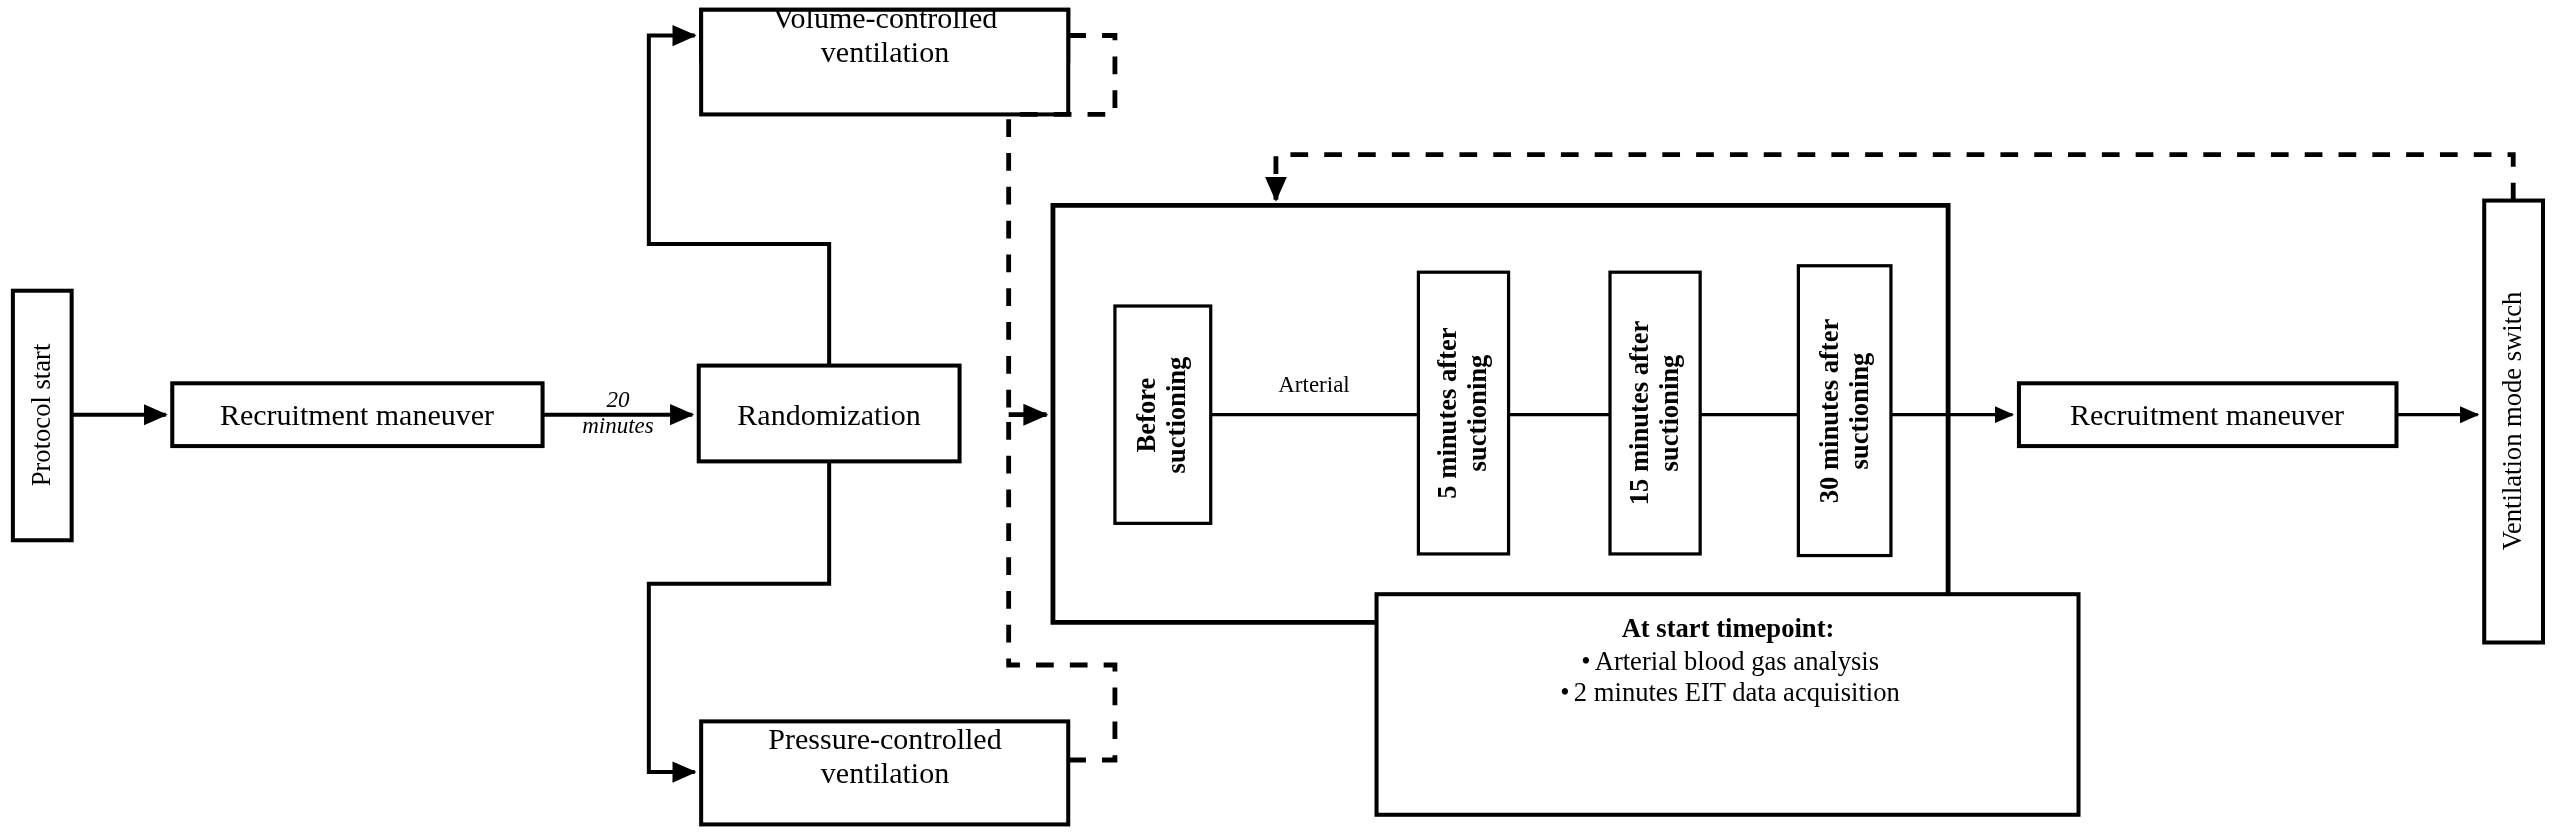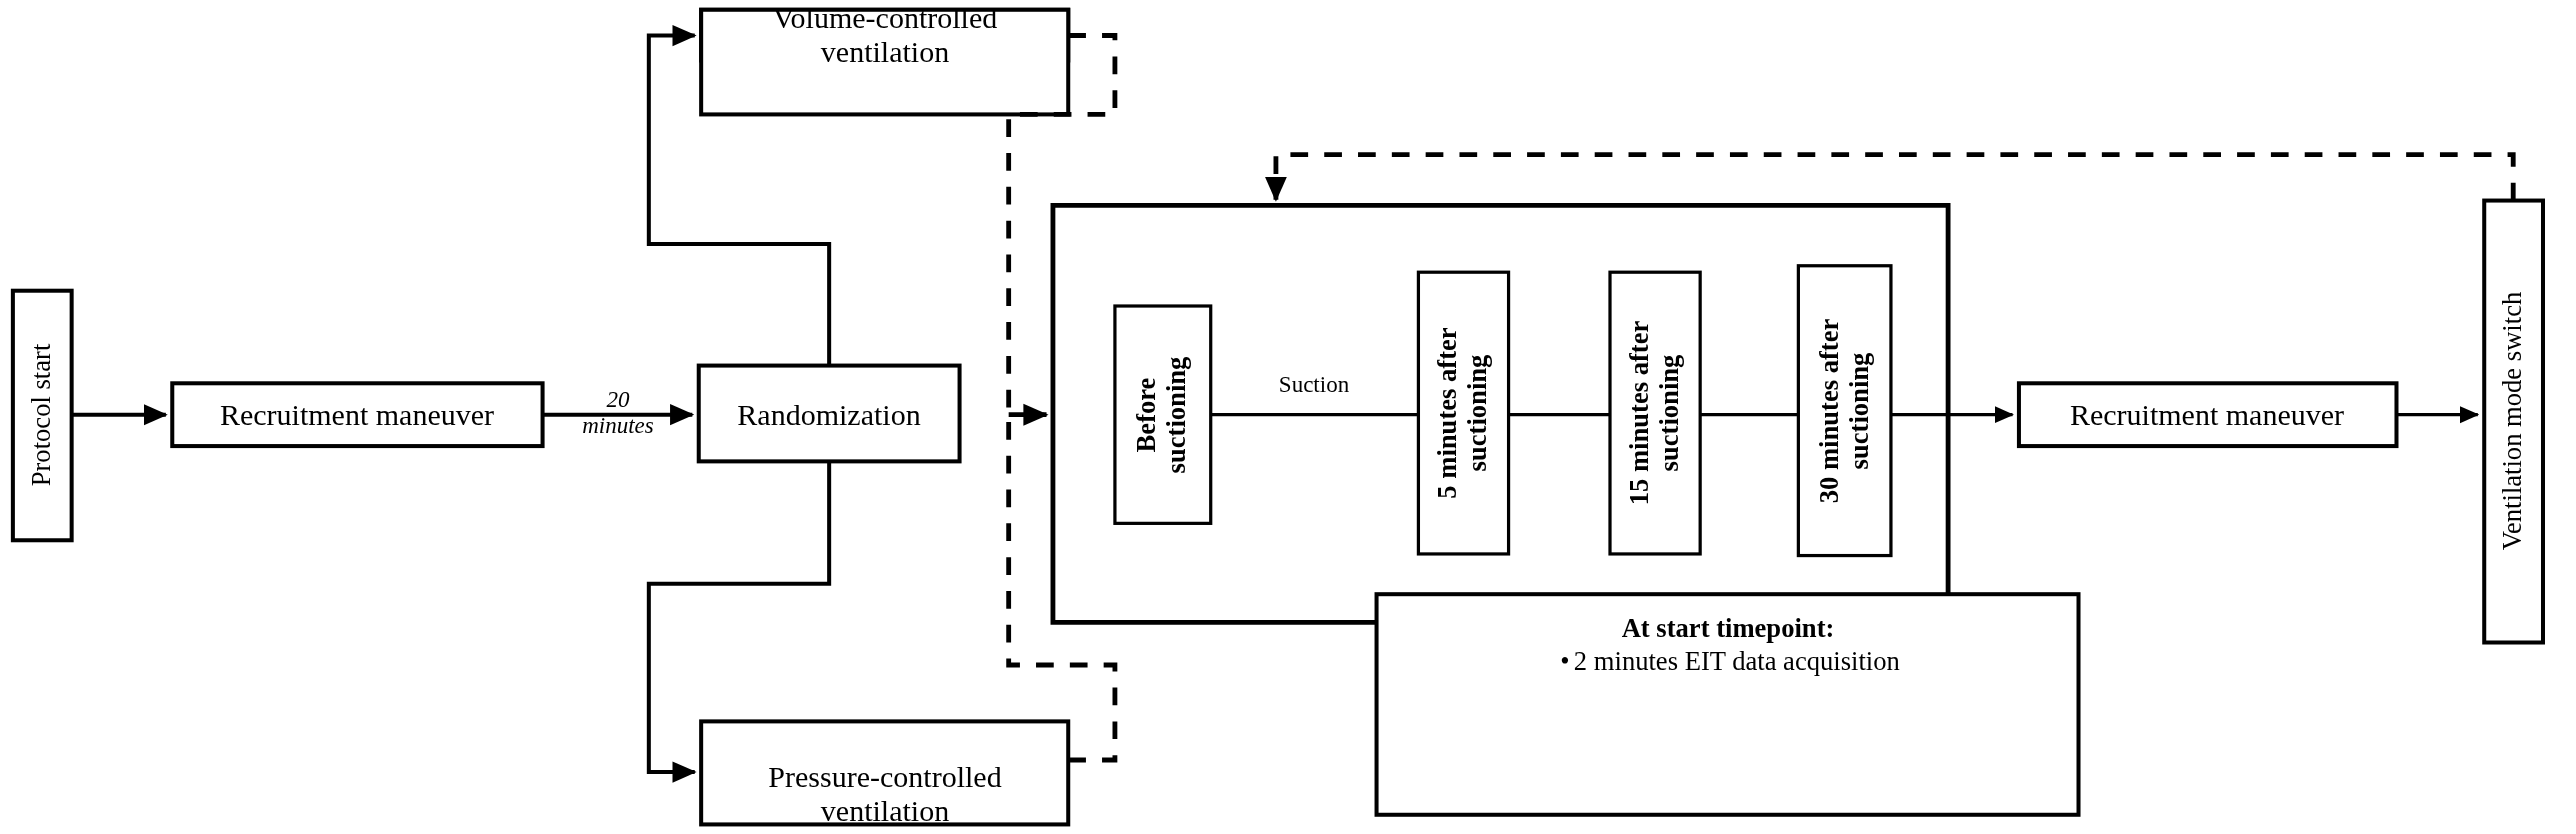--- a/index.html
+++ b/index.html
@@ -180,21 +180,21 @@
 
   <div class="lbl lbl-v" style="left:42px; top:415px;">Protocol start</div>
 
   <div class="lbl lbl-h" style="left:357px; top:415px;">Recruitment maneuver</div>
 
   <div class="lbl lbl-h" style="left:829px; top:415px;text-align:center;">Randomization</div>
 
   <div class="lbl lbl-h" style="left:885px; top:35px;">Volume-controlled
 ventilation</div>
 
-  <div class="lbl lbl-h" style="left:885px; top:794px;">Pressure-controlled
+  <div class="lbl lbl-h" style="left:885px; top:756px;">Pressure-controlled
 ventilation</div>
 
   <div class="lbl lbl-v-bold" style="left:1162px; top:415px;">Before
 suctioning</div>
 
   <div class="lbl lbl-v-bold" style="left:1463px; top:413px;">5 minutes after
 suctioning</div>
 
   <div class="lbl lbl-v-bold" style="left:1655px; top:413px;">15 minutes after
 suctioning</div>
@@ -202,23 +202,24 @@
   <div class="lbl lbl-v-bold" style="left:1845px; top:411px;">30 minutes after
 suctioning</div>
 
   <div class="lbl lbl-h" style="left:2207px; top:415px;">Recruitment maneuver</div>
 
   <div class="lbl lbl-v" style="left:2513px; top:421px;">Ventilation mode switch</div>
 
   <div class="lbl lbl-edge" style="left:618px; top:413px;font-style:italic;">20
 minutes</div>
 
-  <div class="lbl lbl-edge" style="left:1314px; top:385px;">Suction</div>
+  <div class="lbl lbl-edge" style="left:1314px; top:385px;">Arterial</div>
 
   <div class="tp-box" style="left:1377px; top:613px; width:702px;">
     <span class="tp-title">At start timepoint:</span>
     <ul class="tp-list">
+      <li><span class="bullet">•</span><span>Arterial blood gas analysis</span></li>
       <li><span class="bullet">•</span><span>2 minutes EIT data acquisition</span></li>
     </ul>
   </div>
 
 </div>
 
 
 </body></html>

